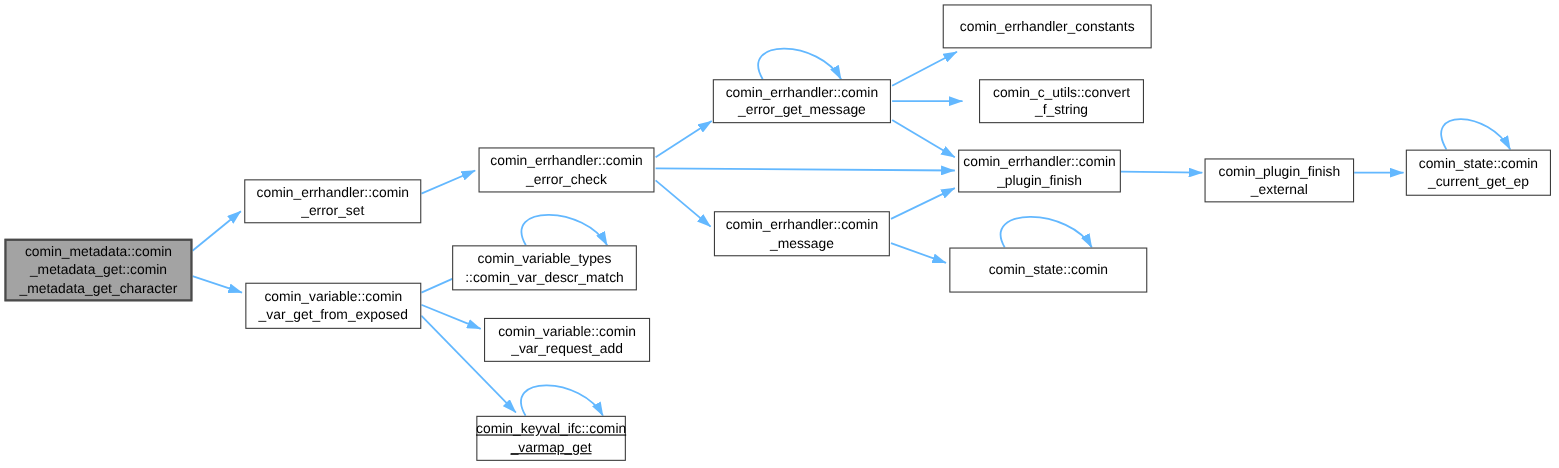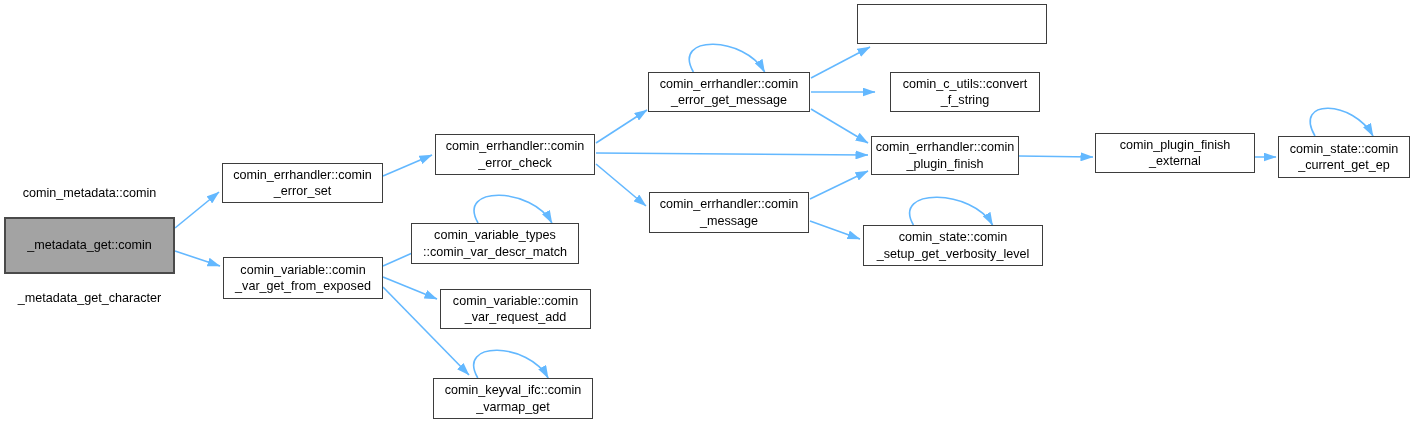--- a/index.html
+++ b/index.html
@@ -38,21 +38,20 @@
     text-align: center;
     font-size: 12.6px;
     line-height: 1.3;
     white-space: nowrap;
     cursor: pointer;
   }
   .node--current {
     background: var(--current-fill, #A3A3A3);
     border: 2px solid var(--current-border, #4A4A4A);
     cursor: default;
-    gap: 36px;
   }
   .node-line {
     pointer-events: none;
   }
 </style>
 </head>
 <body>
 
 <div class="canvas" style="--edge-color: #63B8FF; --node-fill: #ffffff; --node-border: #3D3D3D; --current-fill: #A3A3A3; --current-border: #4A4A4A; --text-color: #000000; background: rgb(255, 255, 255);">
   <svg class="edges-layer" id="edges" width="1417" height="425" viewBox="0 0 1417 425" xmlns="http://www.w3.org/2000/svg">
@@ -102,47 +101,47 @@
         <div class="node-line">_error_check</div>
       </div>
       <div class="node" style="left: 411px; top: 223px; width: 168px; height: 41px;">
         <div class="node-line">comin_variable_types</div>
         <div class="node-line">::comin_var_descr_match</div>
       </div>
       <div class="node" style="left: 440px; top: 289px; width: 151px; height: 40px;">
         <div class="node-line">comin_variable::comin</div>
         <div class="node-line">_var_request_add</div>
       </div>
-      <div class="node" style="left: 433px; top: 378px; width: 160px; height: 41px;">
+      <div class="node" style="left: 433px; top: 378px; width: 136px; height: 41px; text-decoration: underline;">
         <div class="node-line">comin_keyval_ifc::comin</div>
         <div class="node-line">_varmap_get</div>
       </div>
       <div class="node" style="left: 648px; top: 72px; width: 162px; height: 40px;">
         <div class="node-line">comin_errhandler::comin</div>
         <div class="node-line">_error_get_message</div>
       </div>
       <div class="node" style="left: 649px; top: 192px; width: 160px; height: 41px;">
         <div class="node-line">comin_errhandler::comin</div>
         <div class="node-line">_message</div>
       </div>
       <div class="node" style="left: 857px; top: 4px; width: 190px; height: 40px;">
+        <div class="node-line">comin_errhandler_constants</div>
       </div>
       <div class="node" style="left: 878px; top: 72px; width: 150px; height: 40px; margin-left: 12px;">
         <div class="node-line">comin_c_utils::convert</div>
         <div class="node-line">_f_string</div>
       </div>
       <div class="node" style="left: 871px; top: 136px; width: 148px; height: 39px;">
         <div class="node-line">comin_errhandler::comin</div>
         <div class="node-line">_plugin_finish</div>
       </div>
       <div class="node" style="left: 863px; top: 225px; width: 180px; height: 41px;">
         <div class="node-line">comin_state::comin</div>
-        <div class="node-line">_setup_get_verbosity_level</div>
       </div>
-      <div class="node" style="left: 1095px; top: 133px; width: 160px; height: 40px;">
+      <div class="node" style="left: 1095px; top: 144px; width: 136px; height: 40px;">
         <div class="node-line">comin_plugin_finish</div>
         <div class="node-line">_external</div>
       </div>
       <div class="node" style="left: 1278px; top: 136px; width: 132px; height: 42px;">
         <div class="node-line">comin_state::comin</div>
         <div class="node-line">_current_get_ep</div>
       </div>
     </div>
 </div>
 

